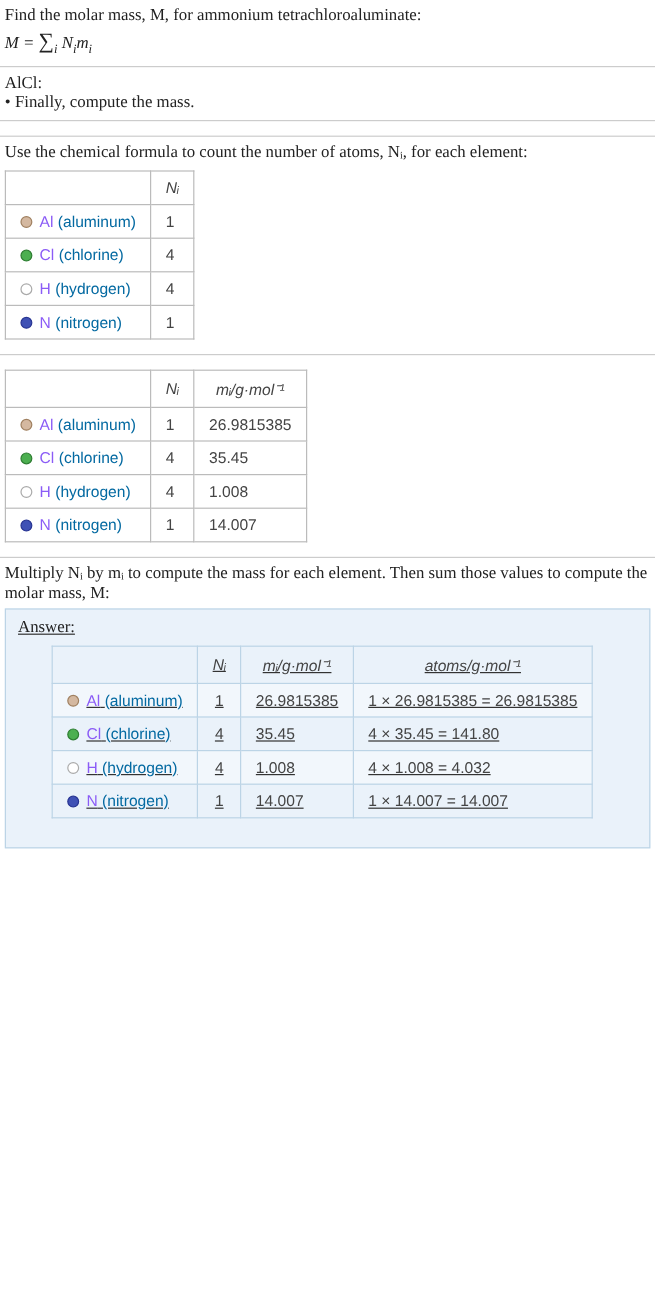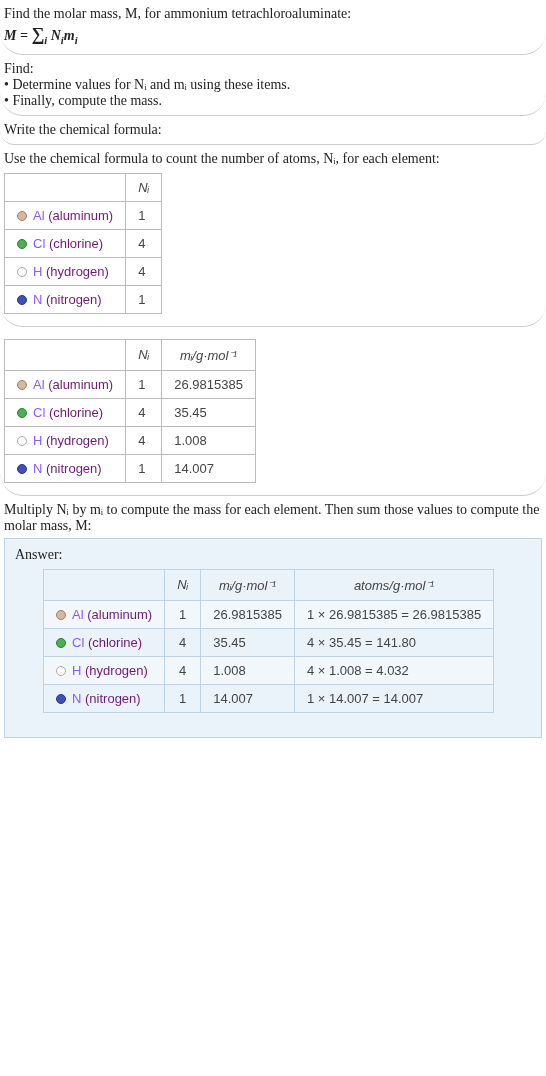--- a/index.html
+++ b/index.html
@@ -8,26 +8,24 @@
     padding: 0;
     font-family: Georgia, 'Times New Roman', serif;
     font-size: 14px;
     color: #222;
     background: #fff;
     width: 546px;
   }
   .section {
     padding: 6px 4px;
     border-bottom: 1px solid #ccc;
-    border-radius: 23px;
   }
   .formula {
     font-style: italic;
     margin: 2px 0;
-    font-weight: bold;
   }
   sub { font-size: 0.75em; }
   table.datatable {
     border-collapse: collapse;
     margin: 6px 0;
     font-family: Arial, sans-serif;
     font-size: 13px;
     color: #444;
   }
   table.datatable th, table.datatable td {
@@ -47,29 +45,30 @@
     border-radius: 50%;
     margin-right: 6px;
     vertical-align: middle;
     border: 1px solid #888;
   }
   .b-al { background: #d4b8a0; border-color: #a08060; }
   .b-cl { background: #4caf50; border-color: #2e7d32; }
   .b-h  { background: #fff; border-color: #aaa; }
   .b-n  { background: #3f51b5; border-color: #283593; }
   .elsym { color: #8b5cf6; }
-  .elname { color: #701a75; }
+  .elname { color: #0369a1; }
   .num { text-align: center; }
   .answer-box {
     border: 1px solid #bcd4e6;
     background: #eaf2fa;
     padding: 8px 10px 14px 10px;
     margin: 4px 0 0 0;
     font-family: Arial, sans-serif;
     color: #333;
+    text-decoration: underline;
   }
   .answer-box .label {
     font-family: Georgia, serif;
     margin-bottom: 6px;
     color: #222;
   }
   table.anstable {
     border-collapse: collapse;
     margin: 4px auto 10px 28px;
     font-size: 13px;
@@ -92,27 +91,25 @@
 <body>
 
 <div class="section">
   <div>Find the molar mass, M, for ammonium tetrachloroaluminate:</div>
   <div class="formula">
     <i>M</i> = <span style="font-size:18px;">∑</span><sub>i</sub> <i>N<sub>i</sub>m<sub>i</sub></i>
   </div>
 </div>
 
 <div class="section">
-  <div>Find:</div>
-  <div>• Determine values for Nᵢ and mᵢ using these items.</div>
+  <div>AlCl:</div>
   <div>• Finally, compute the mass.</div>
 </div>
 
 <div class="section">
-  <div>Write the chemical formula:</div>
 </div>
 
 <div class="section">
   <div>Use the chemical formula to count the number of atoms, Nᵢ, for each element:</div>
   <table class="datatable">
     <tbody>
         <tr>
       <th></th>
       <th>Nᵢ</th>
     </tr>

